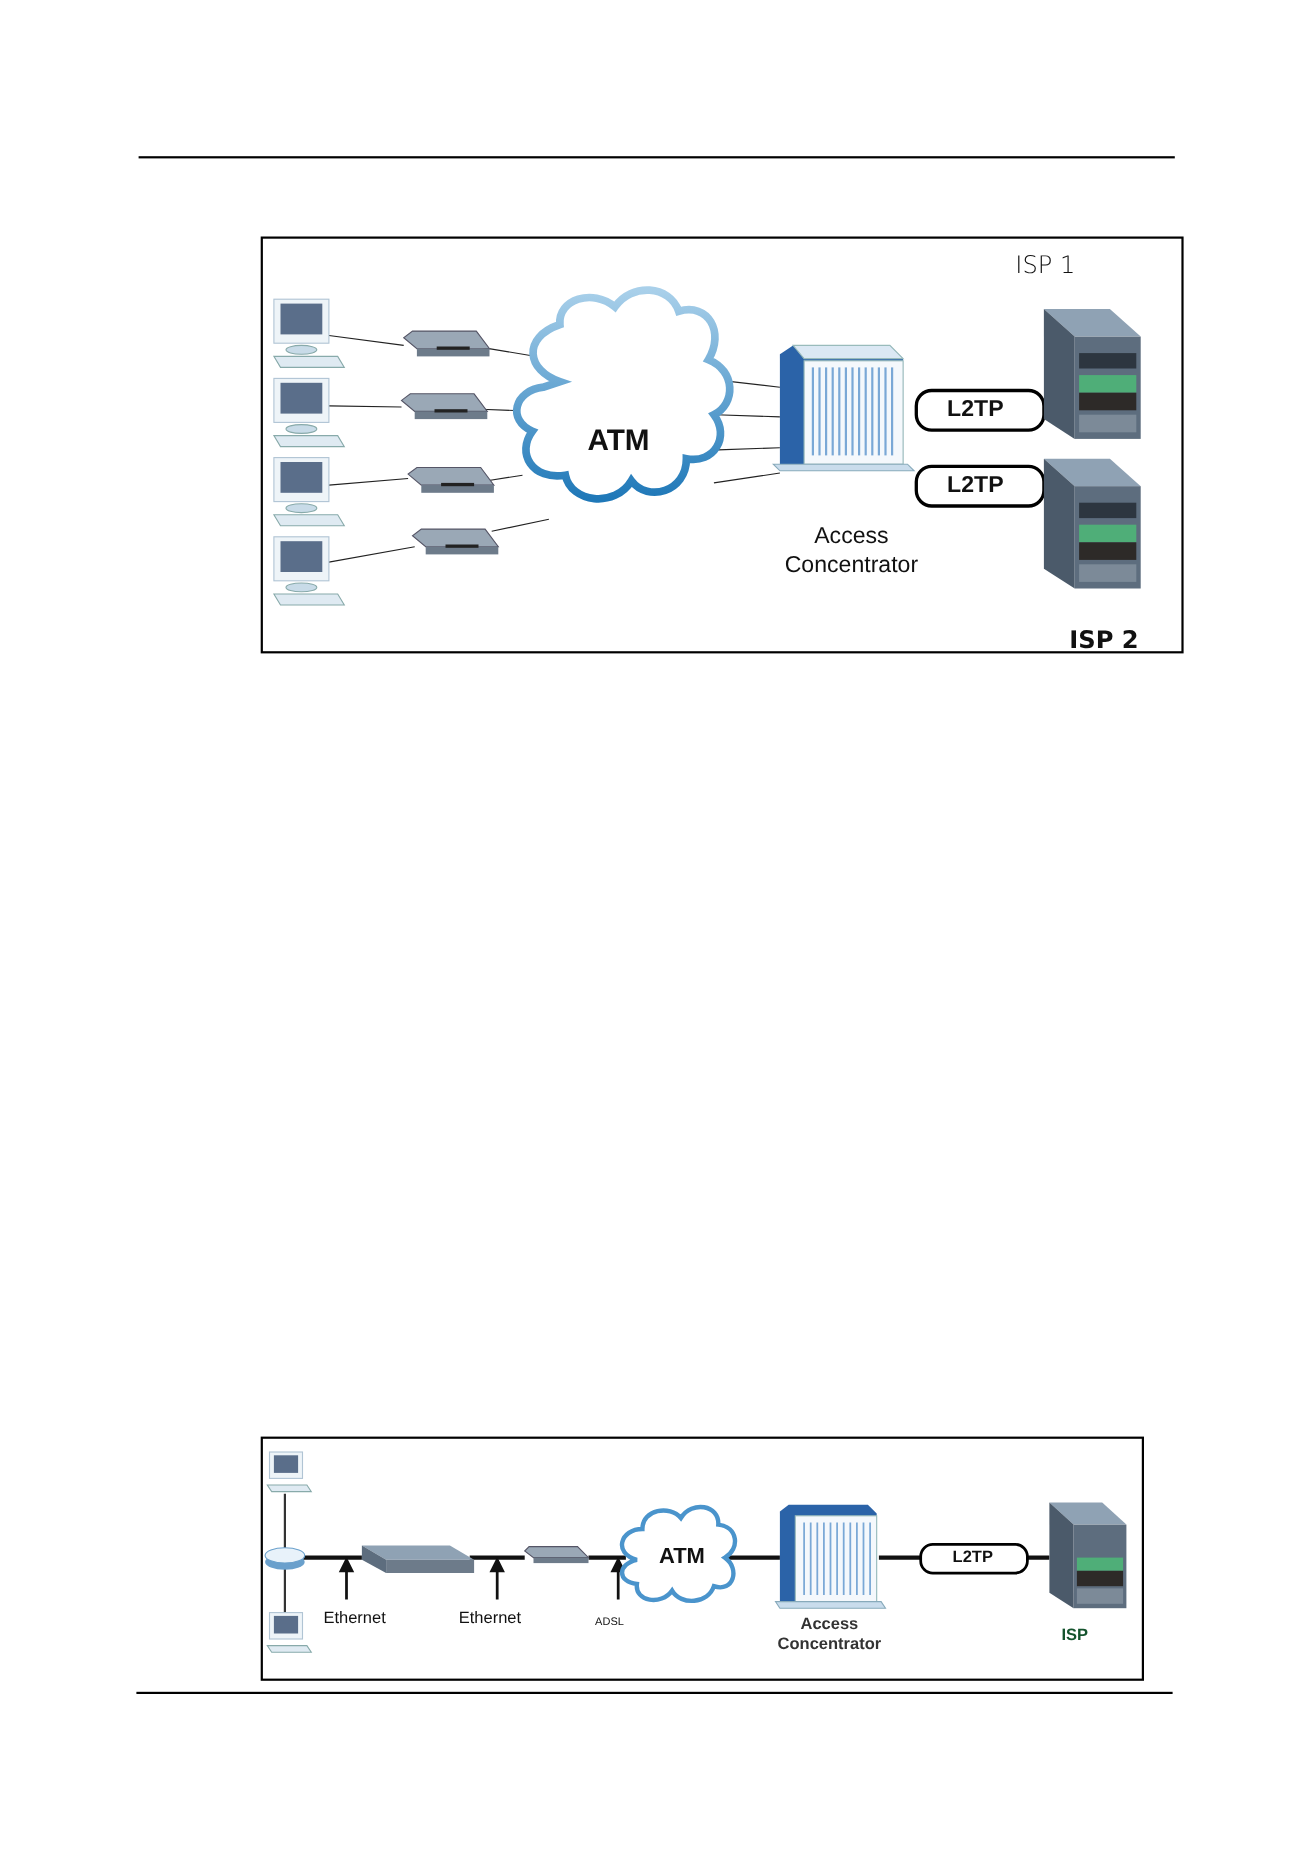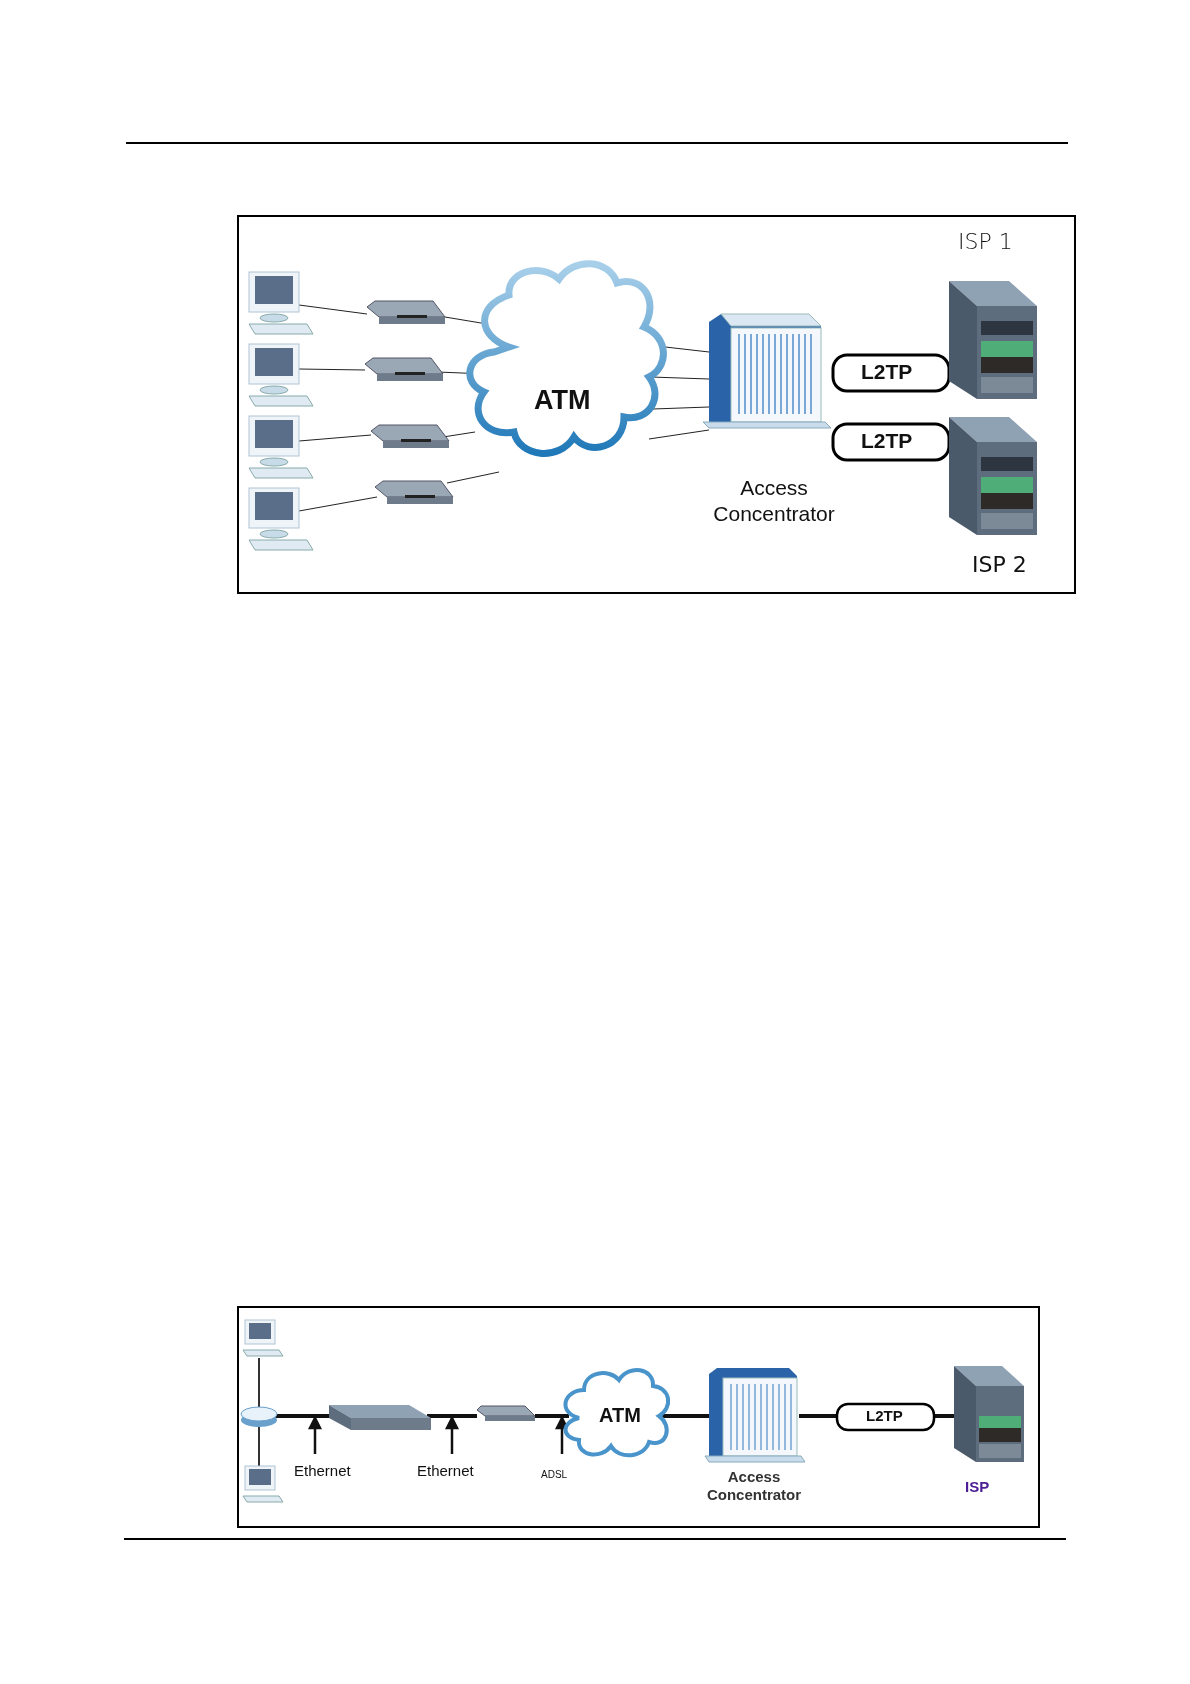--- a/index.html
+++ b/index.html
@@ -139,22 +139,22 @@
       <rect x="32" y="96" width="52" height="16" fill="#7c8a98"></rect>
     </g>
   </svg>
   <div class="lbl" style="left:295px; top:168px; font-size:27px; font-weight:bold;">ATM</div>
   <div class="lbl" style="left:455px; top:258px; font-size:21px; text-align:center; width:160px; line-height:26px; white-space:normal;">
     <span>Access</span><br>
     <span>Concentrator</span>
   </div>
   <div class="lbl" style="left:622px; top:143px; font-size:21px; font-weight:bold;">L2TP</div>
   <div class="lbl" style="left:622px; top:212px; font-size:21px; font-weight:bold;">L2TP</div>
-  <div class="lbl" style="left:719px; top:12px; font-size:22px; font-family:'DejaVu Sans', sans-serif; font-weight:300;">ISP 1</div>
-  <div class="lbl" style="left:733px; top:335px; font-size:22px; font-family:'DejaVu Sans', sans-serif; font-weight:400;">ISP 2</div>
+  <div class="lbl" style="left:684px; top:12px; font-size:22px; font-family:'DejaVu Sans', sans-serif; font-weight:300;">ISP 1</div>
+  <div class="lbl" style="left:733px; top:353px; font-size:22px; font-family:'DejaVu Sans', sans-serif; font-weight:700;">ISP 2</div>
 </div>
 
 <div class="figure" style="left:237px; top:1306px; width:803px; height:222px;">
   <svg width="799" height="218">
 
     <line x1="20" y1="50" x2="20" y2="170" stroke="#333" stroke-width="2"></line>
 
     <g stroke="#111" stroke-width="4">
       <line x1="36" y1="108" x2="90" y2="108"></line>
       <line x1="188" y1="108" x2="238" y2="108"></line>
@@ -238,16 +238,16 @@
   </svg>
   <div class="lbl" style="left:55px; top:154px; font-size:15px;">Ethernet</div>
   <div class="lbl" style="left:178px; top:154px; font-size:15px;">Ethernet</div>
   <div class="lbl" style="left:302px; top:161px; font-size:10px;">ADSL</div>
   <div class="lbl" style="left:360px; top:96px; font-size:20px; font-weight:bold;">ATM</div>
   <div class="lbl" style="left:450px; top:160px; font-size:15px; font-weight:bold; text-align:center; width:130px; line-height:18px; white-space:normal; color:#333;">
     <span>Access</span><br>
     <span>Concentrator</span>
   </div>
   <div class="lbl" style="left:627px; top:99px; font-size:15px; font-weight:bold;">L2TP</div>
-  <div class="lbl" style="left:726px; top:170px; font-size:15px; font-weight:bold; color:#4c1d95;">ISP</div>
+  <div class="lbl" style="left:726px; top:170px; font-size:15px; font-weight:bold; color:#14532d;">ISP</div>
 </div>
 
 <div class="rule" style="left:124px; top:1538px; width:942px;"></div>
 
 </body></html>

